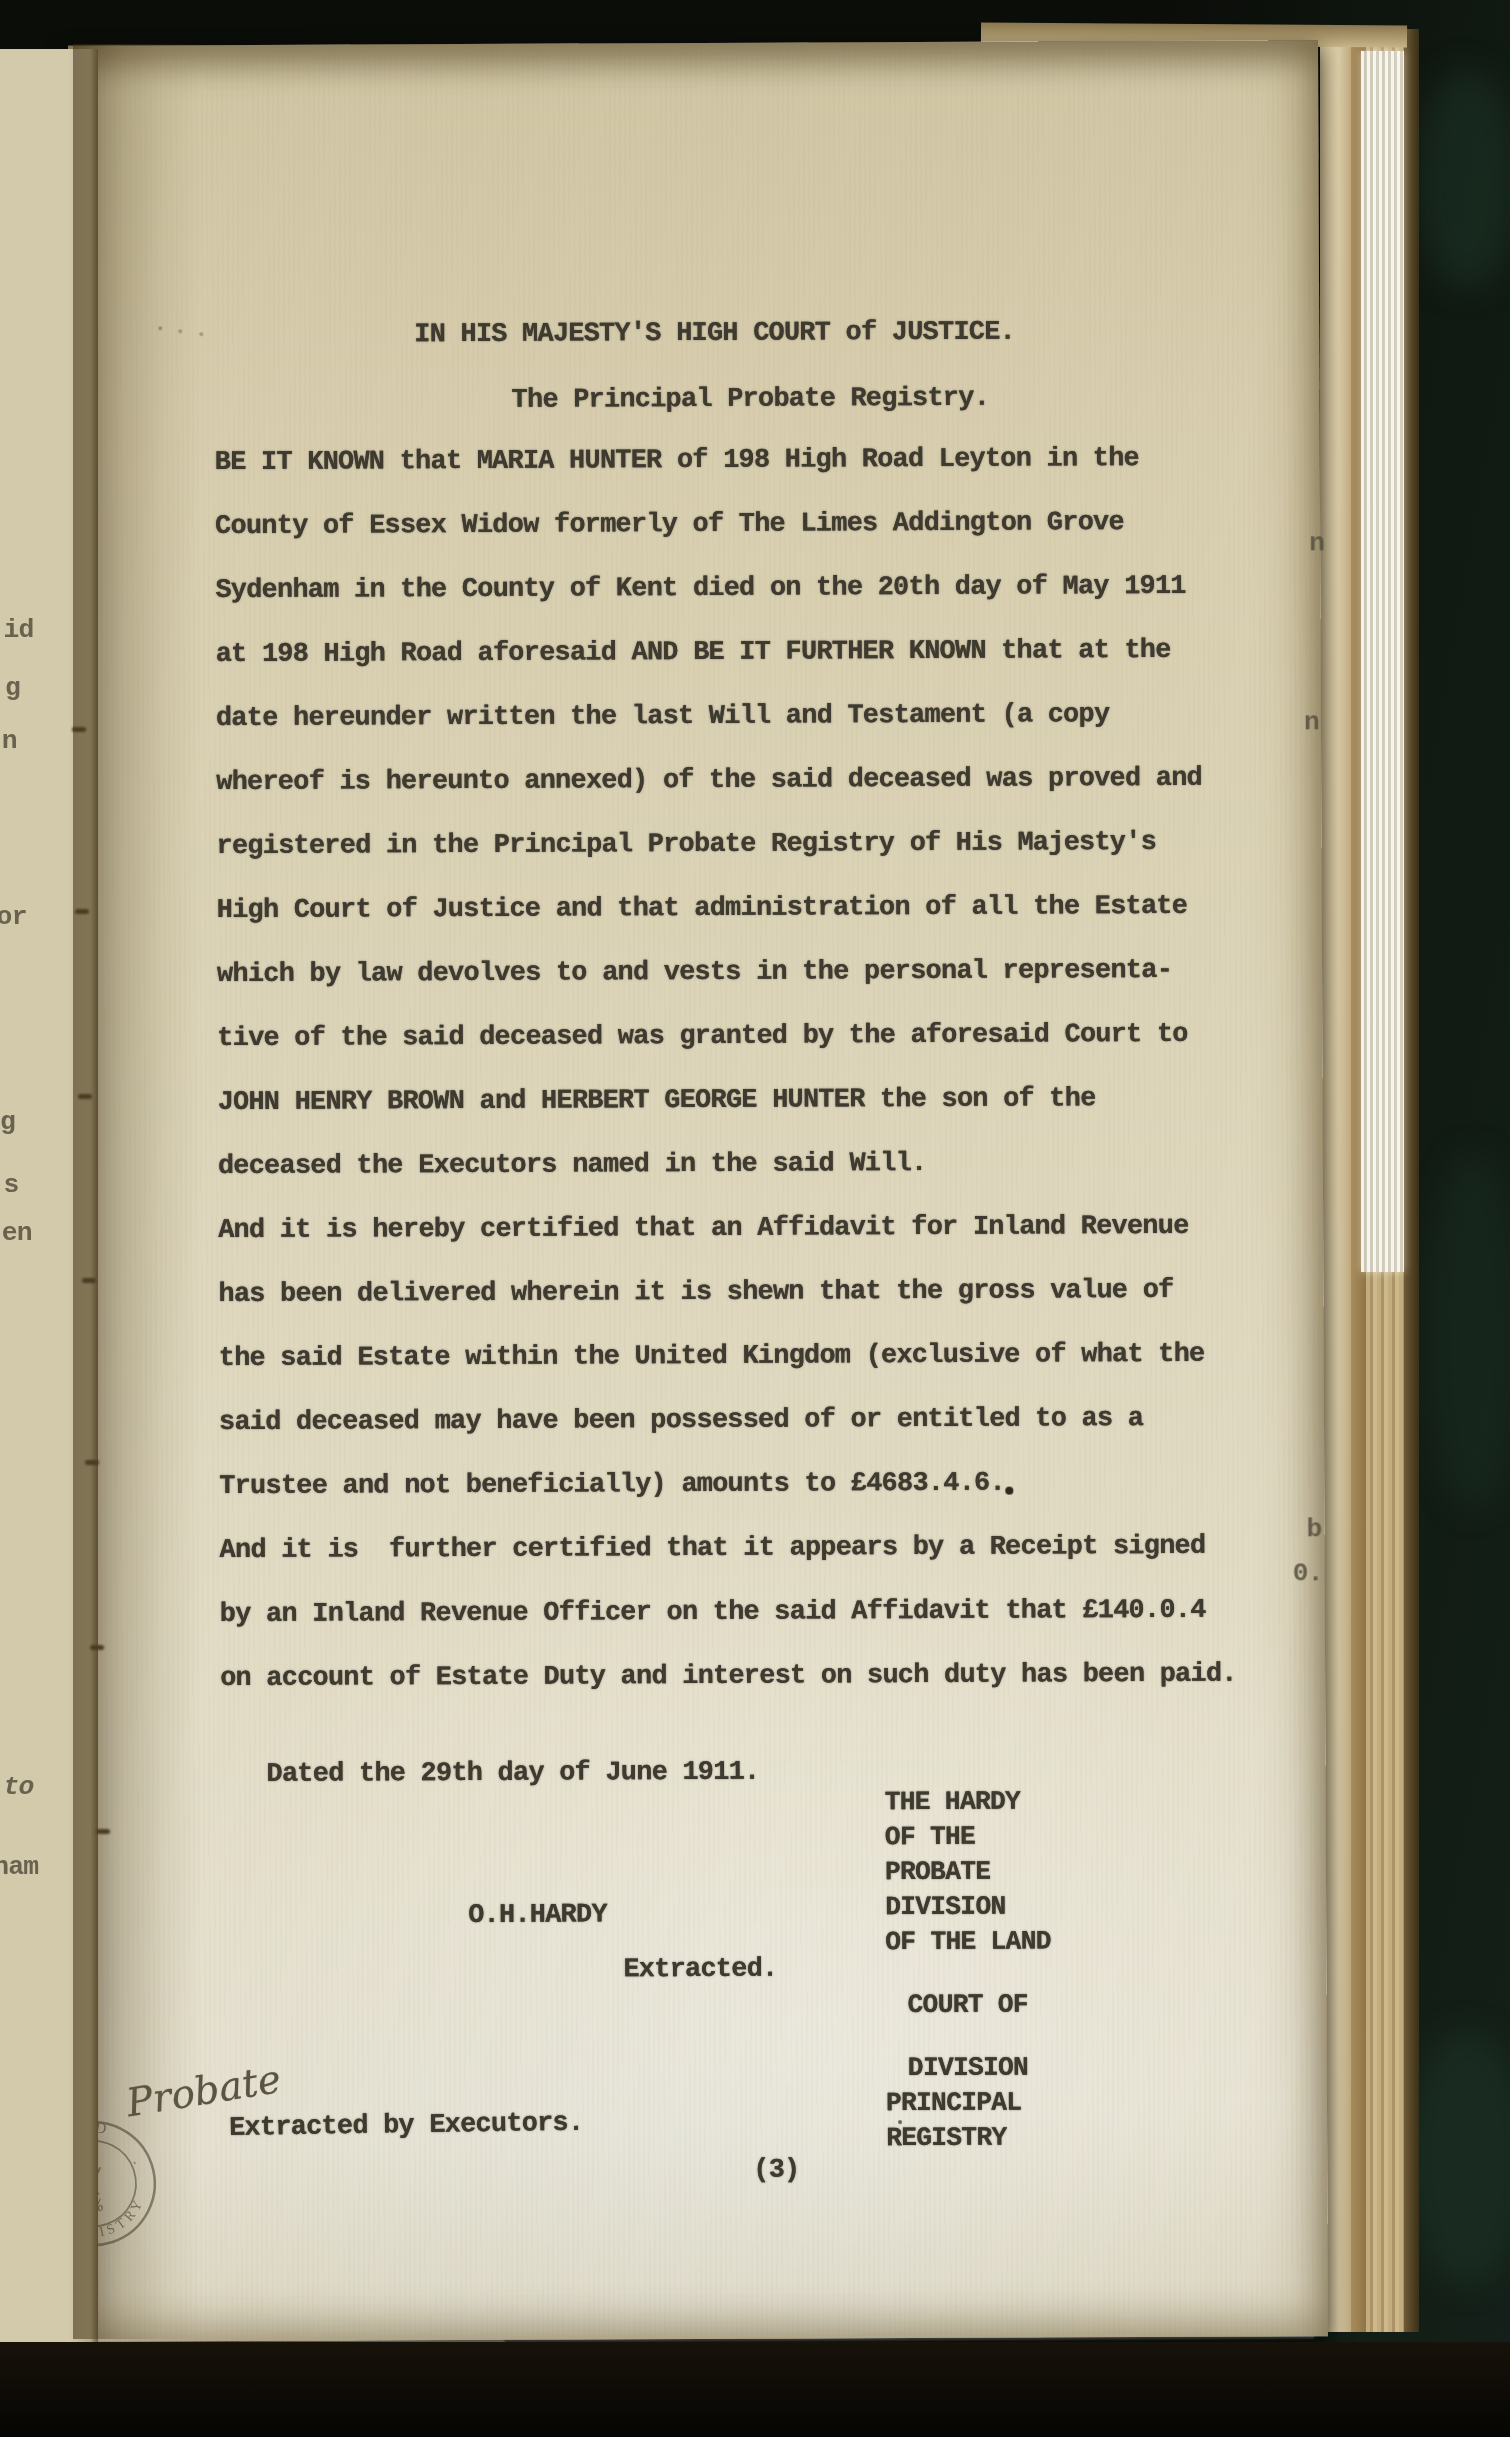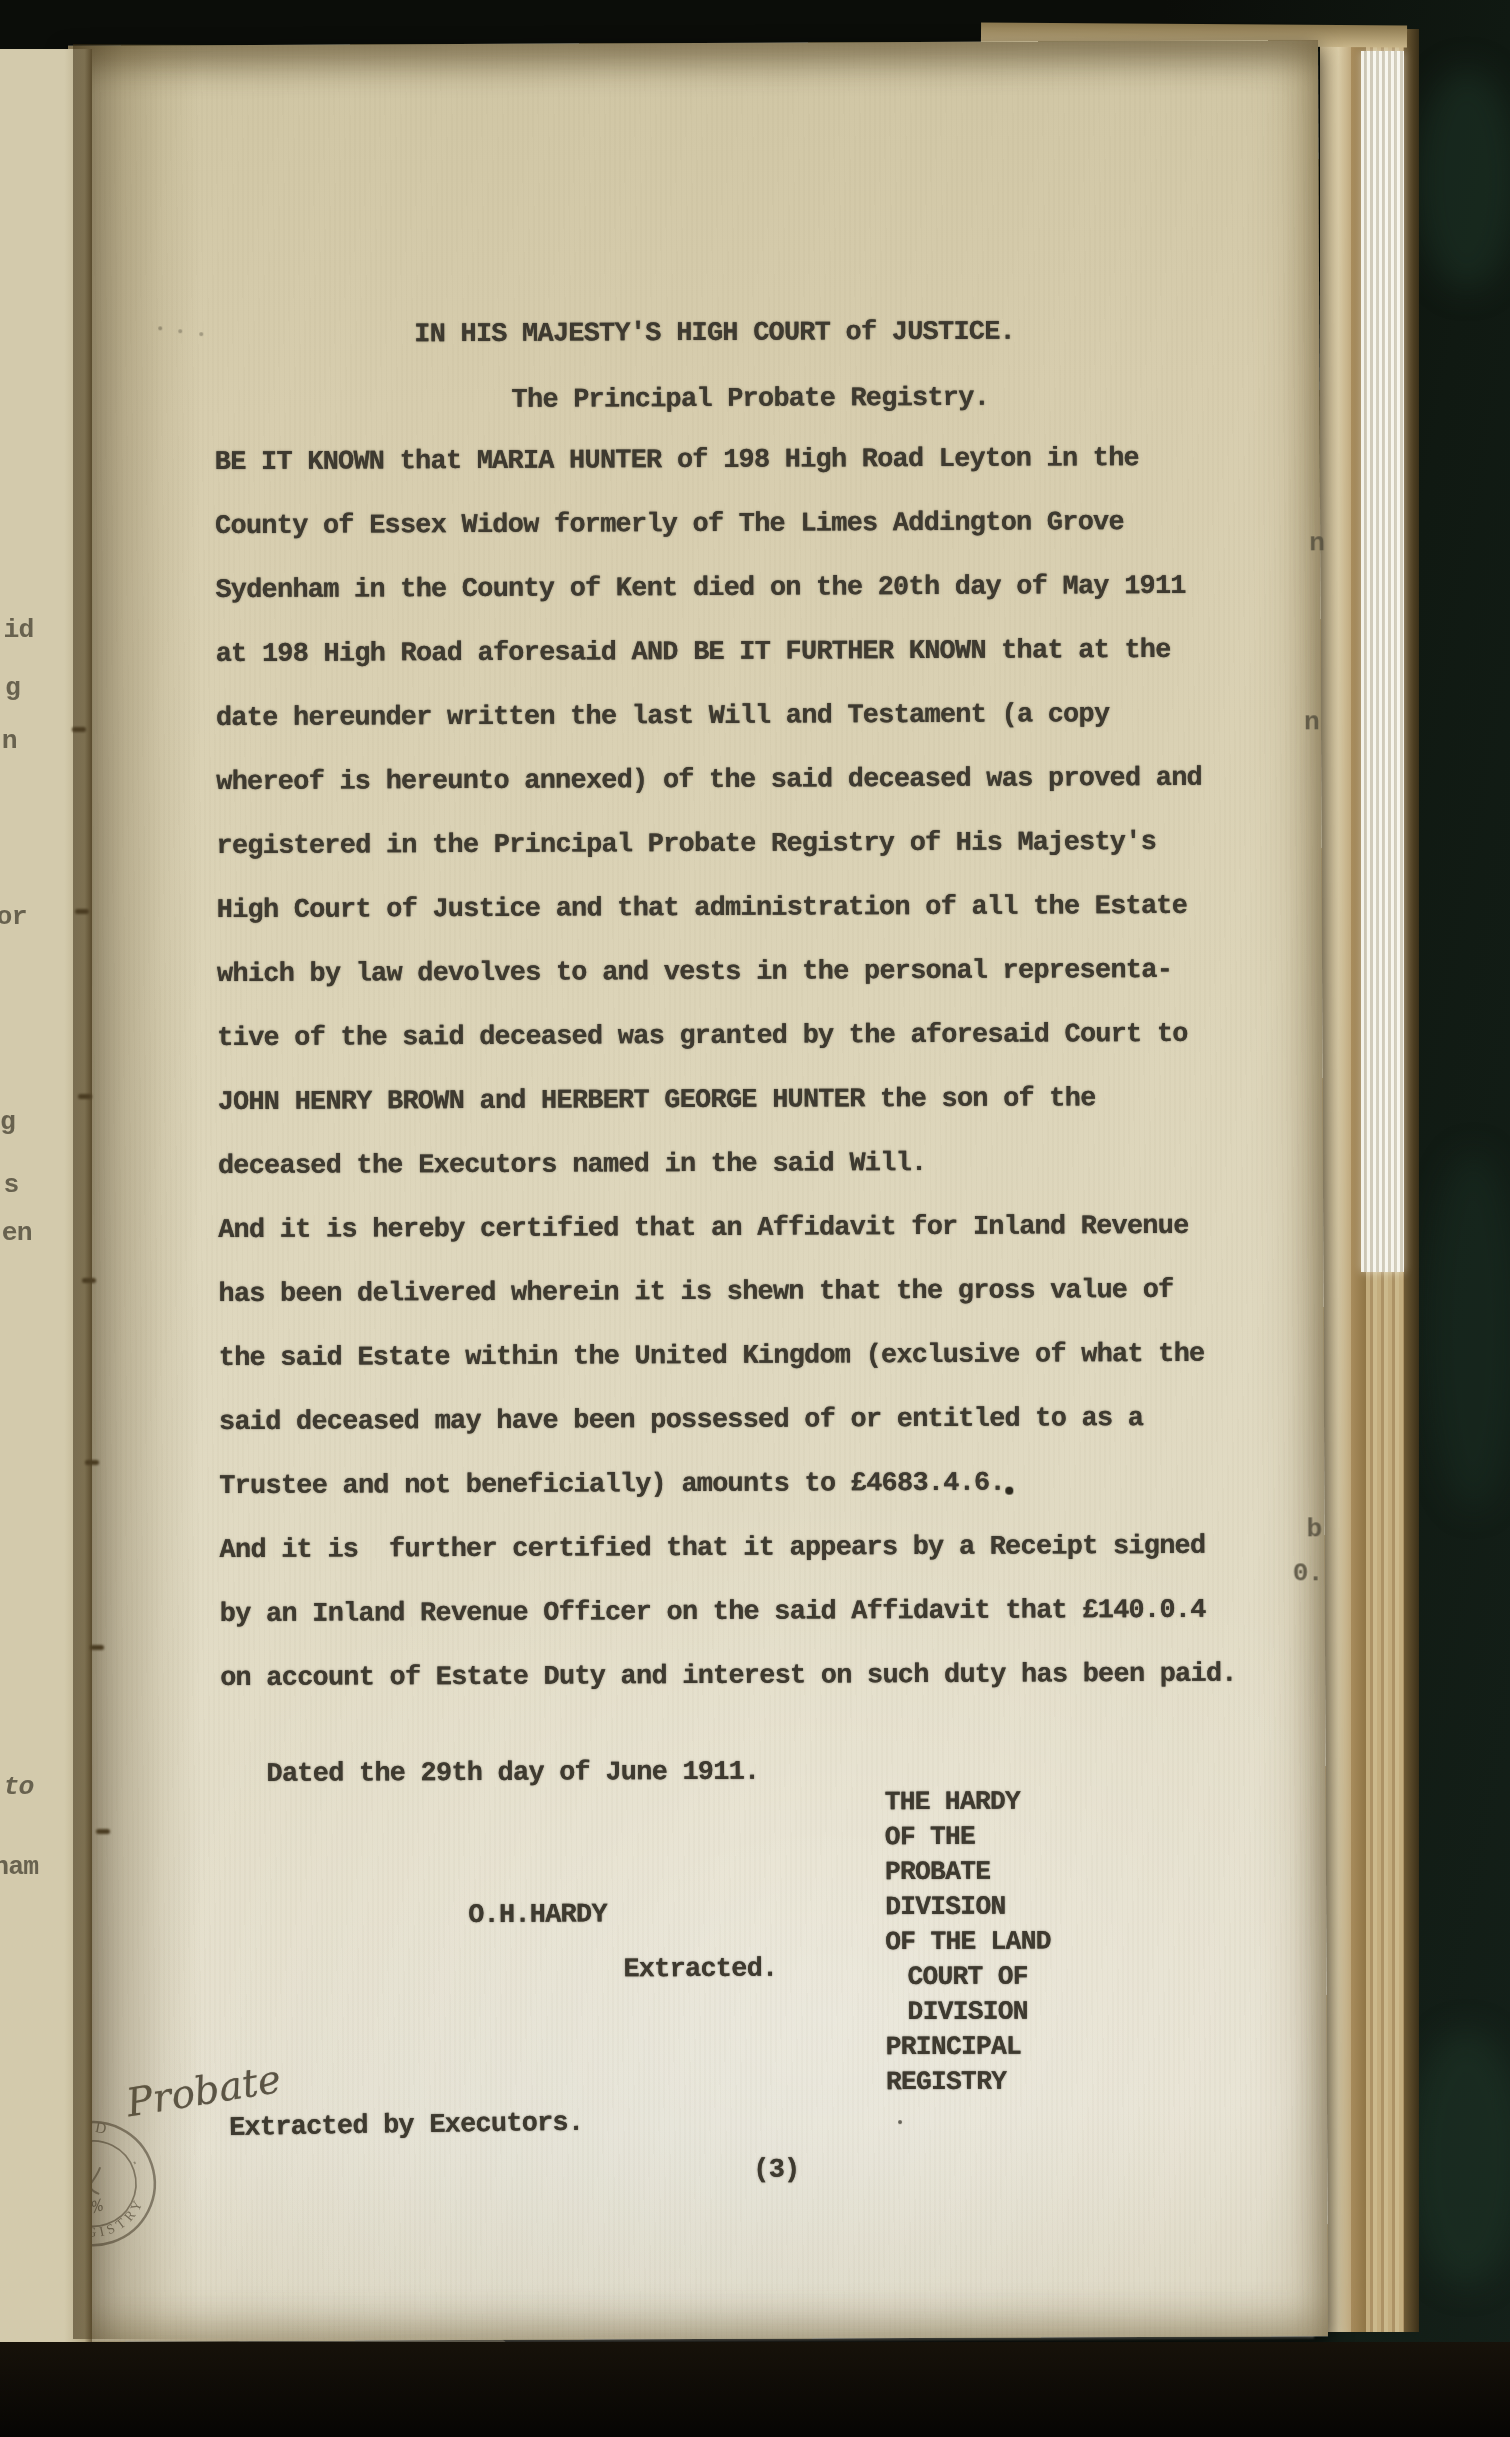--- a/index.html
+++ b/index.html
@@ -13,22 +13,22 @@
   .strip-curl   {left:1320px;width:31px;background:linear-gradient(90deg,#cdbb92,#dbcda8 60%,#bfa97e);}
   .strip-deep   {left:1351px;width:15.4px;background:linear-gradient(90deg,#a88c5c,#8f7546);}
   .strip-stack  {left:1366px;width:38px;background:repeating-linear-gradient(90deg,#c3ad7e 0 4.3px,#ac9265 4.3px 6.8px,#cbb98c 6.8px 11px);}
   .strip-dark   {left:1404px;width:15.4px;background:linear-gradient(90deg,#6e5a35,#3a2f18);}
   .glassine{position:absolute;left:1361px;top:51px;width:43px;height:1221px;
             background:repeating-linear-gradient(90deg,rgba(250,250,244,.95) 0 2.6px,rgba(214,212,200,.85) 2.6px 6px);
             box-shadow:0 0 8.5px rgba(255,255,252,.45);}
   .top-sliver{position:absolute;left:981px;top:24px;width:426px;height:22px;
               background:linear-gradient(180deg,#8a774e,#c7b488);transform:rotate(.4deg);}
   
-  .left-sliver{position:absolute;left:0;top:49px;width:92px;height:2303px;
-               background:linear-gradient(90deg,#d3caac 70%,#b7ab88 92%,#6b5c3e);}
+  .left-sliver{position:absolute;left:0;top:49px;width:58px;height:2303px;
+               background:linear-gradient(90deg,#d3caac 70%,#b7ab88 92%,#6b5c3e);padding-left:40px;}
   .gutter{position:absolute;left:73px;top:44px;width:128px;height:2295px;
           background:linear-gradient(90deg,rgba(58,44,18,.55),rgba(96,80,44,.28) 40%,rgba(120,104,62,.12) 70%,rgba(0,0,0,0));}
   .stitch{position:absolute;width:13.6px;height:5.1px;background:#4a3c22;border-radius:2.6px;filter:blur(0.9px);}
   
   .bottom-wedge{position:absolute;left:34px;top:2305px;width:478px;height:61px;border-radius:50% 50% 40% 40%/60% 80% 30% 30%;
                 background:linear-gradient(180deg,#cfc6a8,#9d8f68);transform:rotate(.8deg);}
   .bottom-edgeline{position:absolute;left:239px;top:2335px;width:1075px;height:6px;background:rgba(233,228,210,.55);
                    transform:rotate(-.3deg);filter:blur(0.9px);}
   .bottom-dark{position:absolute;left:0;top:2342px;width:1511px;height:96px;
                background:linear-gradient(180deg,#17120a,#060503);}
@@ -45,21 +45,21 @@
   
   .typed{position:absolute;white-space:pre;color:#3e3a30;font-weight:700;font-size:27px;letter-spacing:-0.8px;
          text-shadow:0 0 0.9px rgba(62,56,44,.85),0 0 2.6px rgba(62,56,44,.30);}
   .title-line1{left:345px;top:275px;}
   .title-line2{left:442px;top:341px;}
   .body-text{left:145px;top:402px;}
   .body-text .line{height:64px;}
   .dated-line{left:191px;top:1714px;}
   .seal{left:809px;top:1745px;}
   .seal .line{height:35px;font-size:26.4px;}
-  .seal .line:nth-child(6),.seal .line:nth-child(7){padding-left:22px;}
+  .seal .line:nth-child(6),.seal .line:nth-child(7){padding-left:22px;margin-top:28px;}
   .sig-name{left:392px;top:1856px;}
   .sig-role{left:547px;top:1911px;}
   .extract-line{left:152px;top:2066px;transform:rotate(-.6deg);}
   .page-num{left:676px;top:2112px;}
   
   .script{position:absolute;left:49px;top:2023px;font-family:"DejaVu Serif","Liberation Serif",serif;
           font-style:italic;font-size:39px;color:rgba(86,79,64,.92);transform:rotate(-9deg);
           text-shadow:0 0 0.9px rgba(86,79,64,.6);}
   .stamp{position:absolute;left:-65px;top:2057px;transform:rotate(-18deg);opacity:.88;}
   

